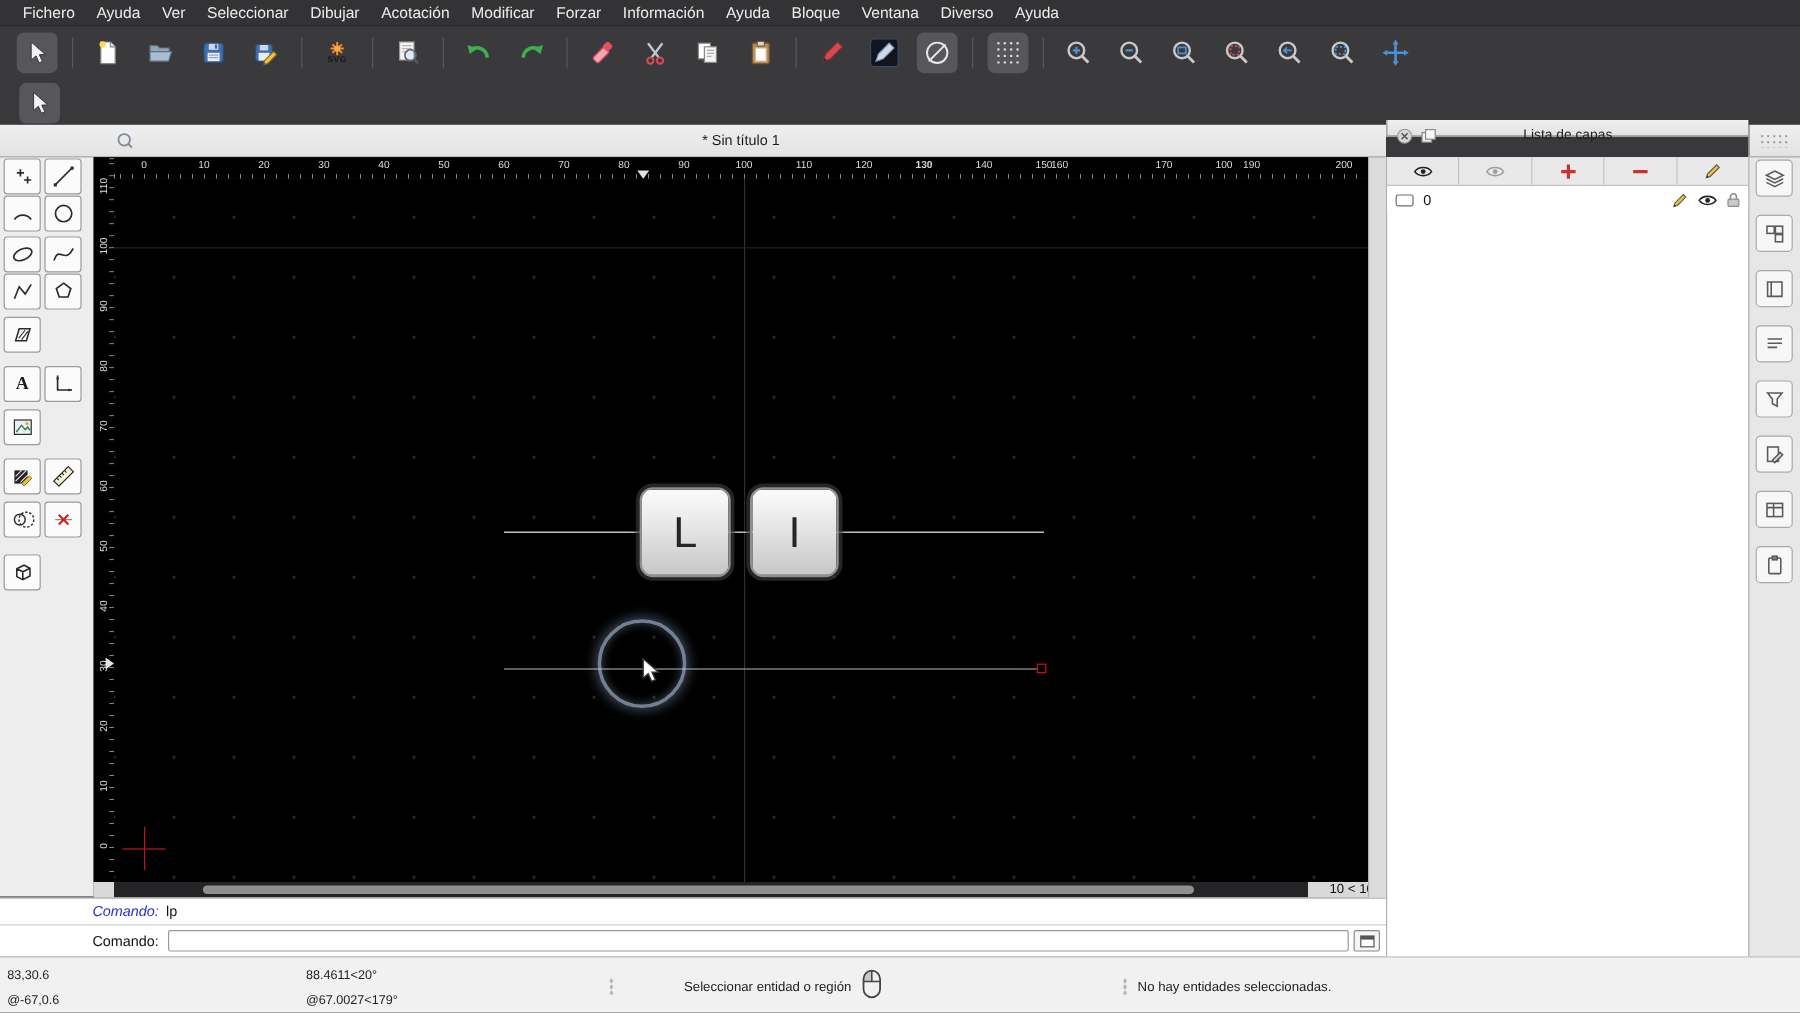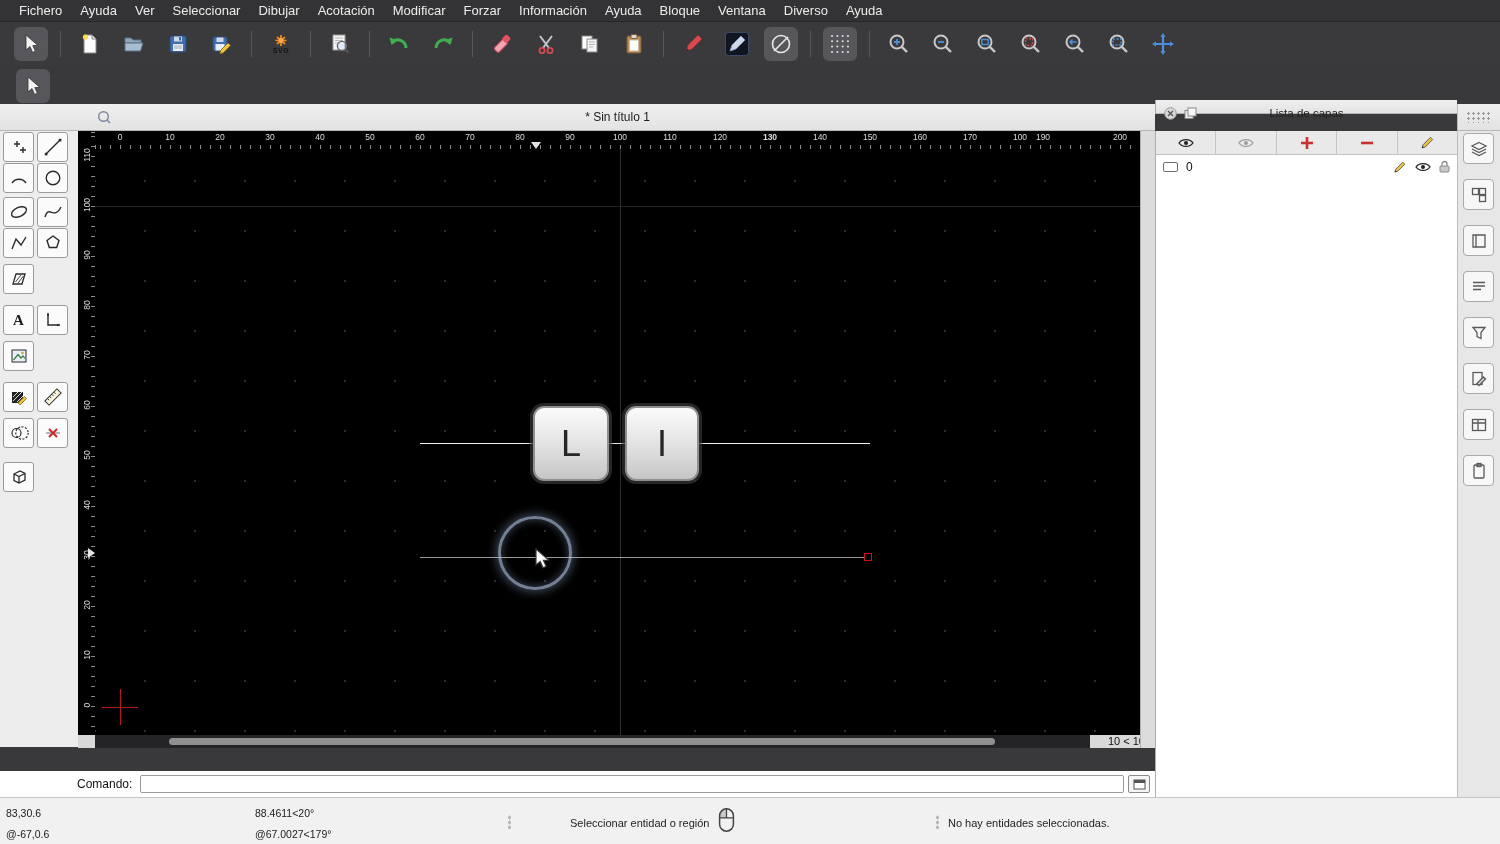--- a/index.html
+++ b/index.html
@@ -459,21 +459,21 @@
     <span class="hlab" style="left:325px;">60</span>
     <span class="hlab" style="left:375px;">70</span>
     <span class="hlab" style="left:425px;">80</span>
     <span class="hlab" style="left:475px;">90</span>
     <span class="hlab" style="left:525px;">100</span>
     <span class="hlab" style="left:575px;">110</span>
     <span class="hlab" style="left:625px;">120</span>
     <span class="hlab" style="left:675px;font-weight:bold;">130</span>
     <span class="hlab" style="left:725px;">140</span>
     <span class="hlab" style="left:775px;">150</span>
-    <span class="hlab" style="left:825px;">160</span>
+    <span class="hlab" style="left:788px;">160</span>
     <span class="hlab" style="left:875px;">170</span>
     <span class="hlab" style="left:925px;">100</span>
     <span class="hlab" style="left:948px;">190</span>
     <span class="hlab" style="left:1025px;">200</span>
     <div class="hmarker" style="left:436px;"></div>
   </div>
 
   <div class="abs canvas">
     <div class="abs" style="left:525px;top:0;width:1px;height:586px;background:#303030;"></div>
     <div class="abs" style="left:0;top:57px;width:1045px;height:1px;background:#242424;"></div>
@@ -501,20 +501,23 @@
 
   <div class="abs hscrollzone">
     <div class="hscrolltrack">
       <div class="hscrollthumb"></div>
     </div>
     <div class="gridstatus">10 &lt; 100</div>
   </div>
 
   <div class="abs vscroll"></div>
 
+  <div class="abs cmdhist">
+    <span class="lbl" style="font-style:italic;">Comando:</span><span class="val">lp</span>
+  </div>
 
   <div class="abs cmdrow">
     <span class="lbl">Comando:</span>
     <input type="text" value="" style="">
     <div class="winbtn">
       <svg width="13" height="11" viewBox="0 0 13 11">
           <rect x="1" y="1" width="11" height="9" fill="#fff" stroke="#555"></rect>
           <rect x="1" y="1" width="11" height="3" fill="#555"></rect>
         </svg>
     </div>

